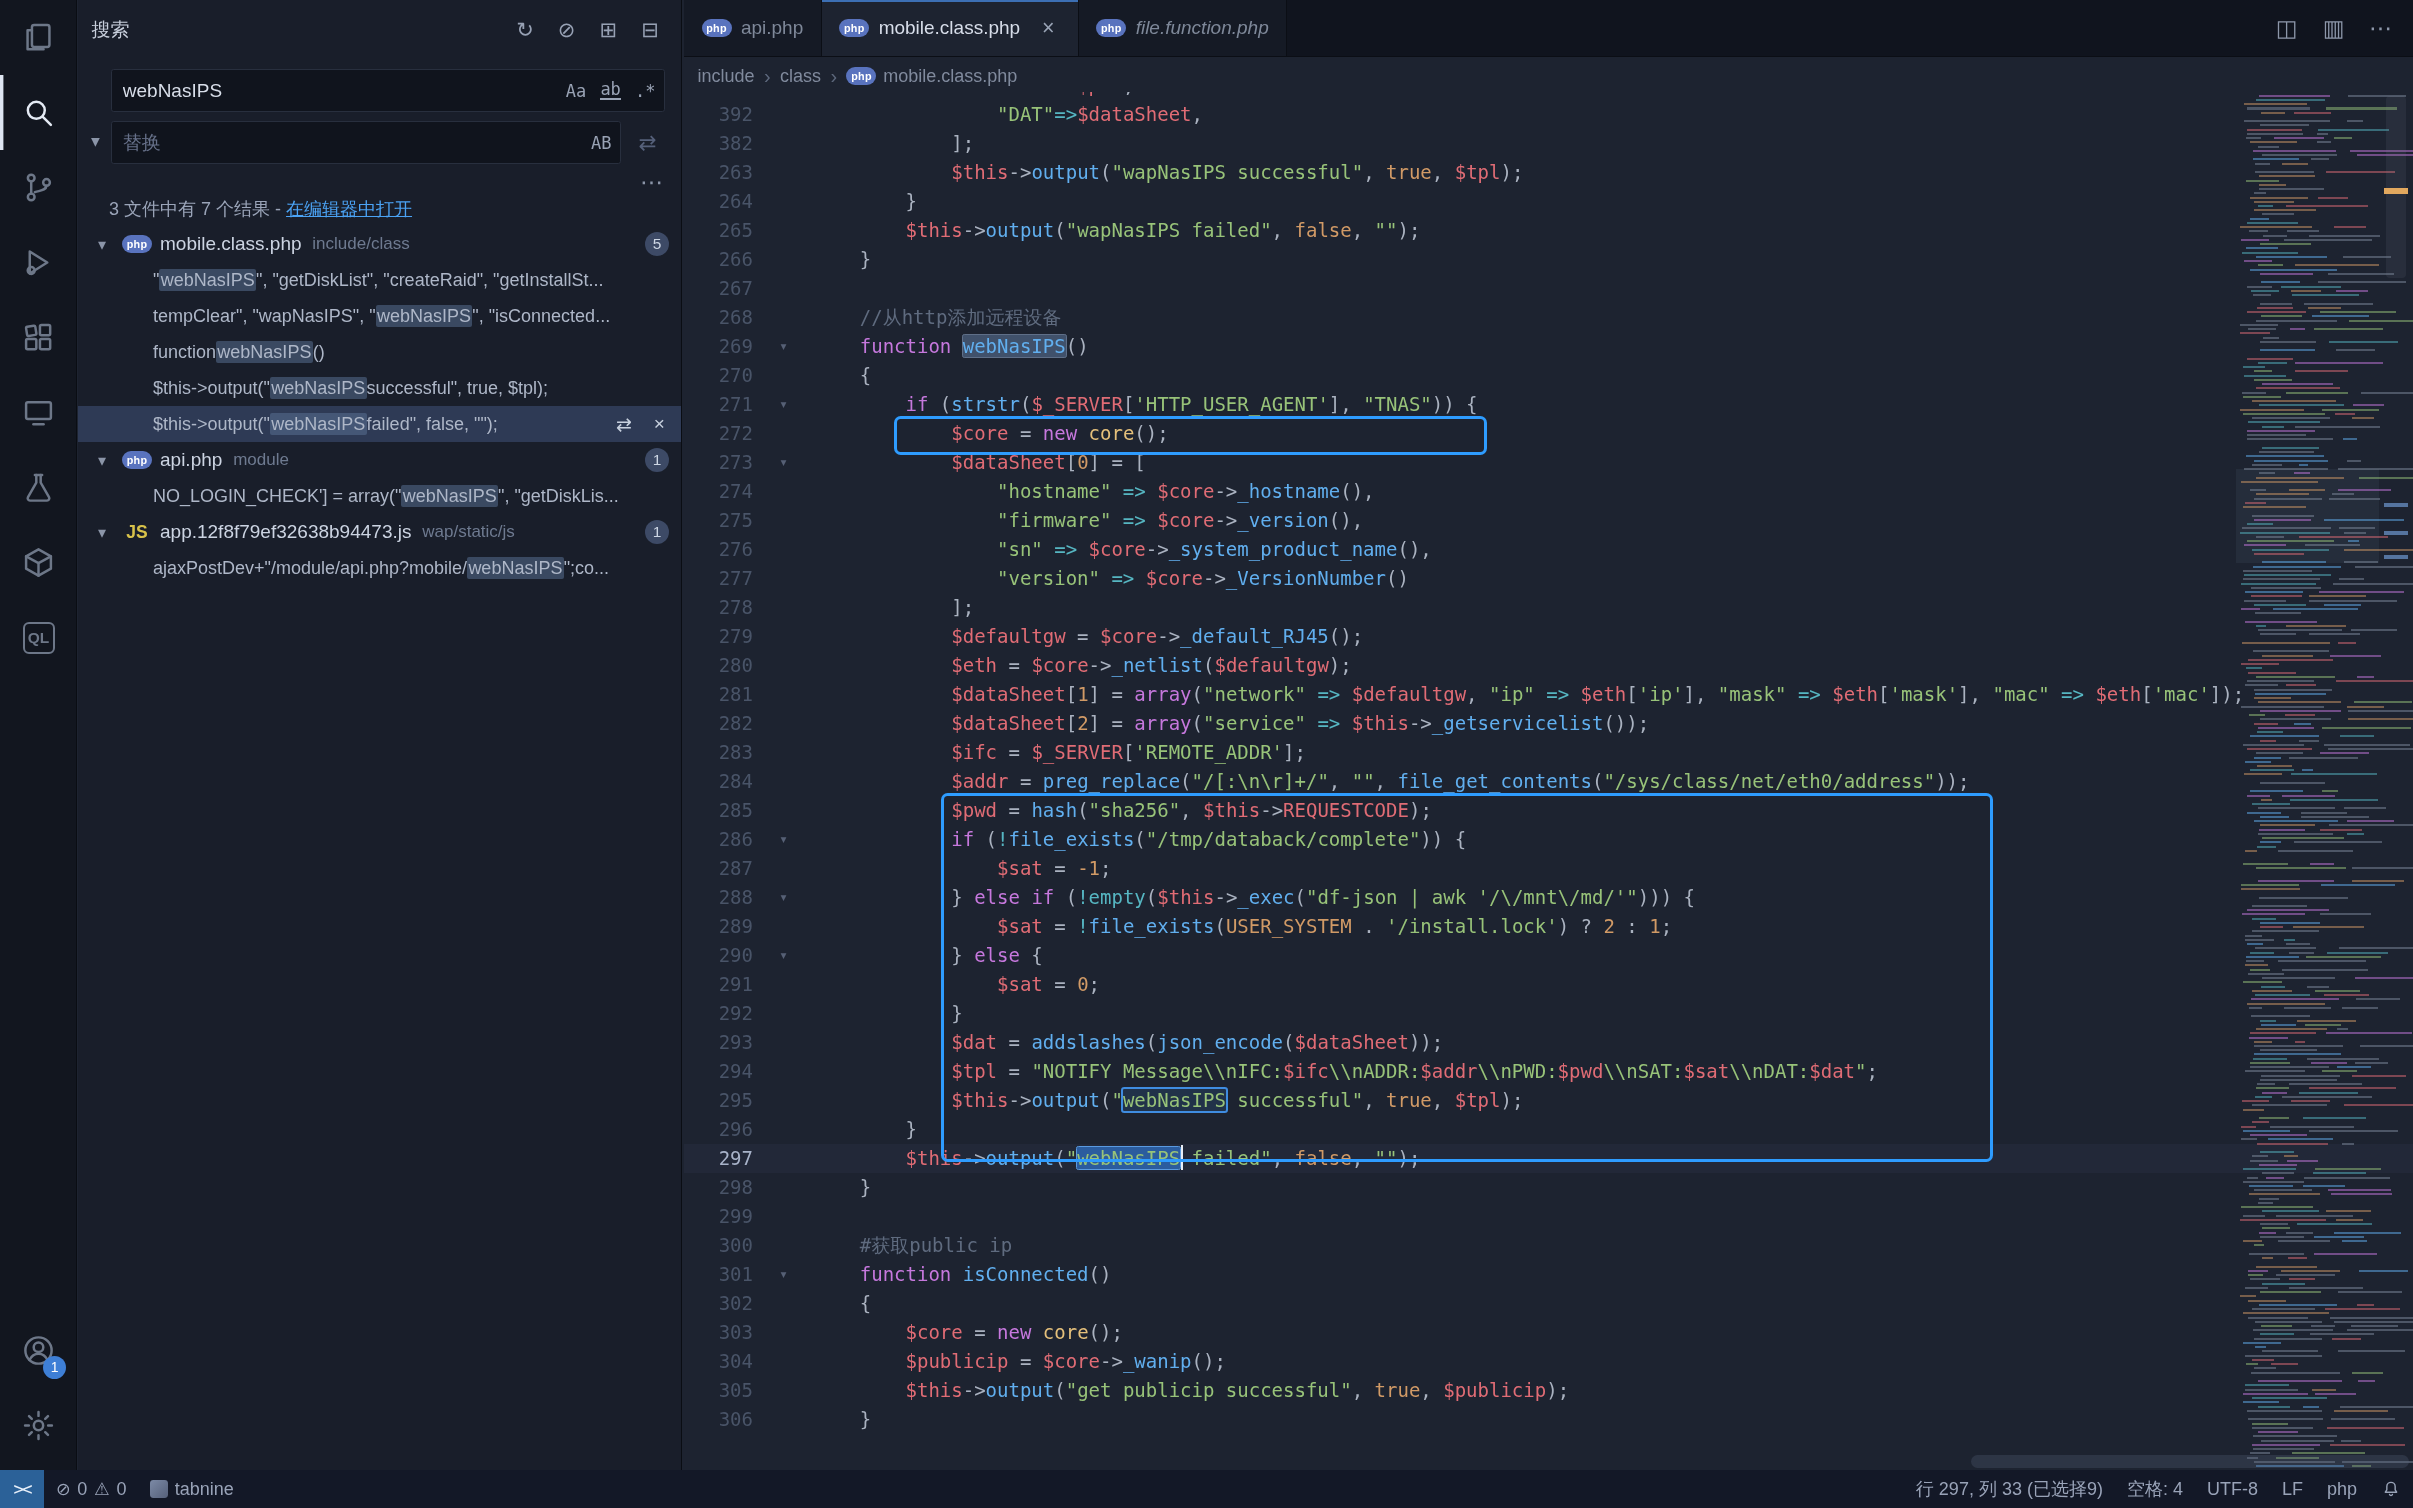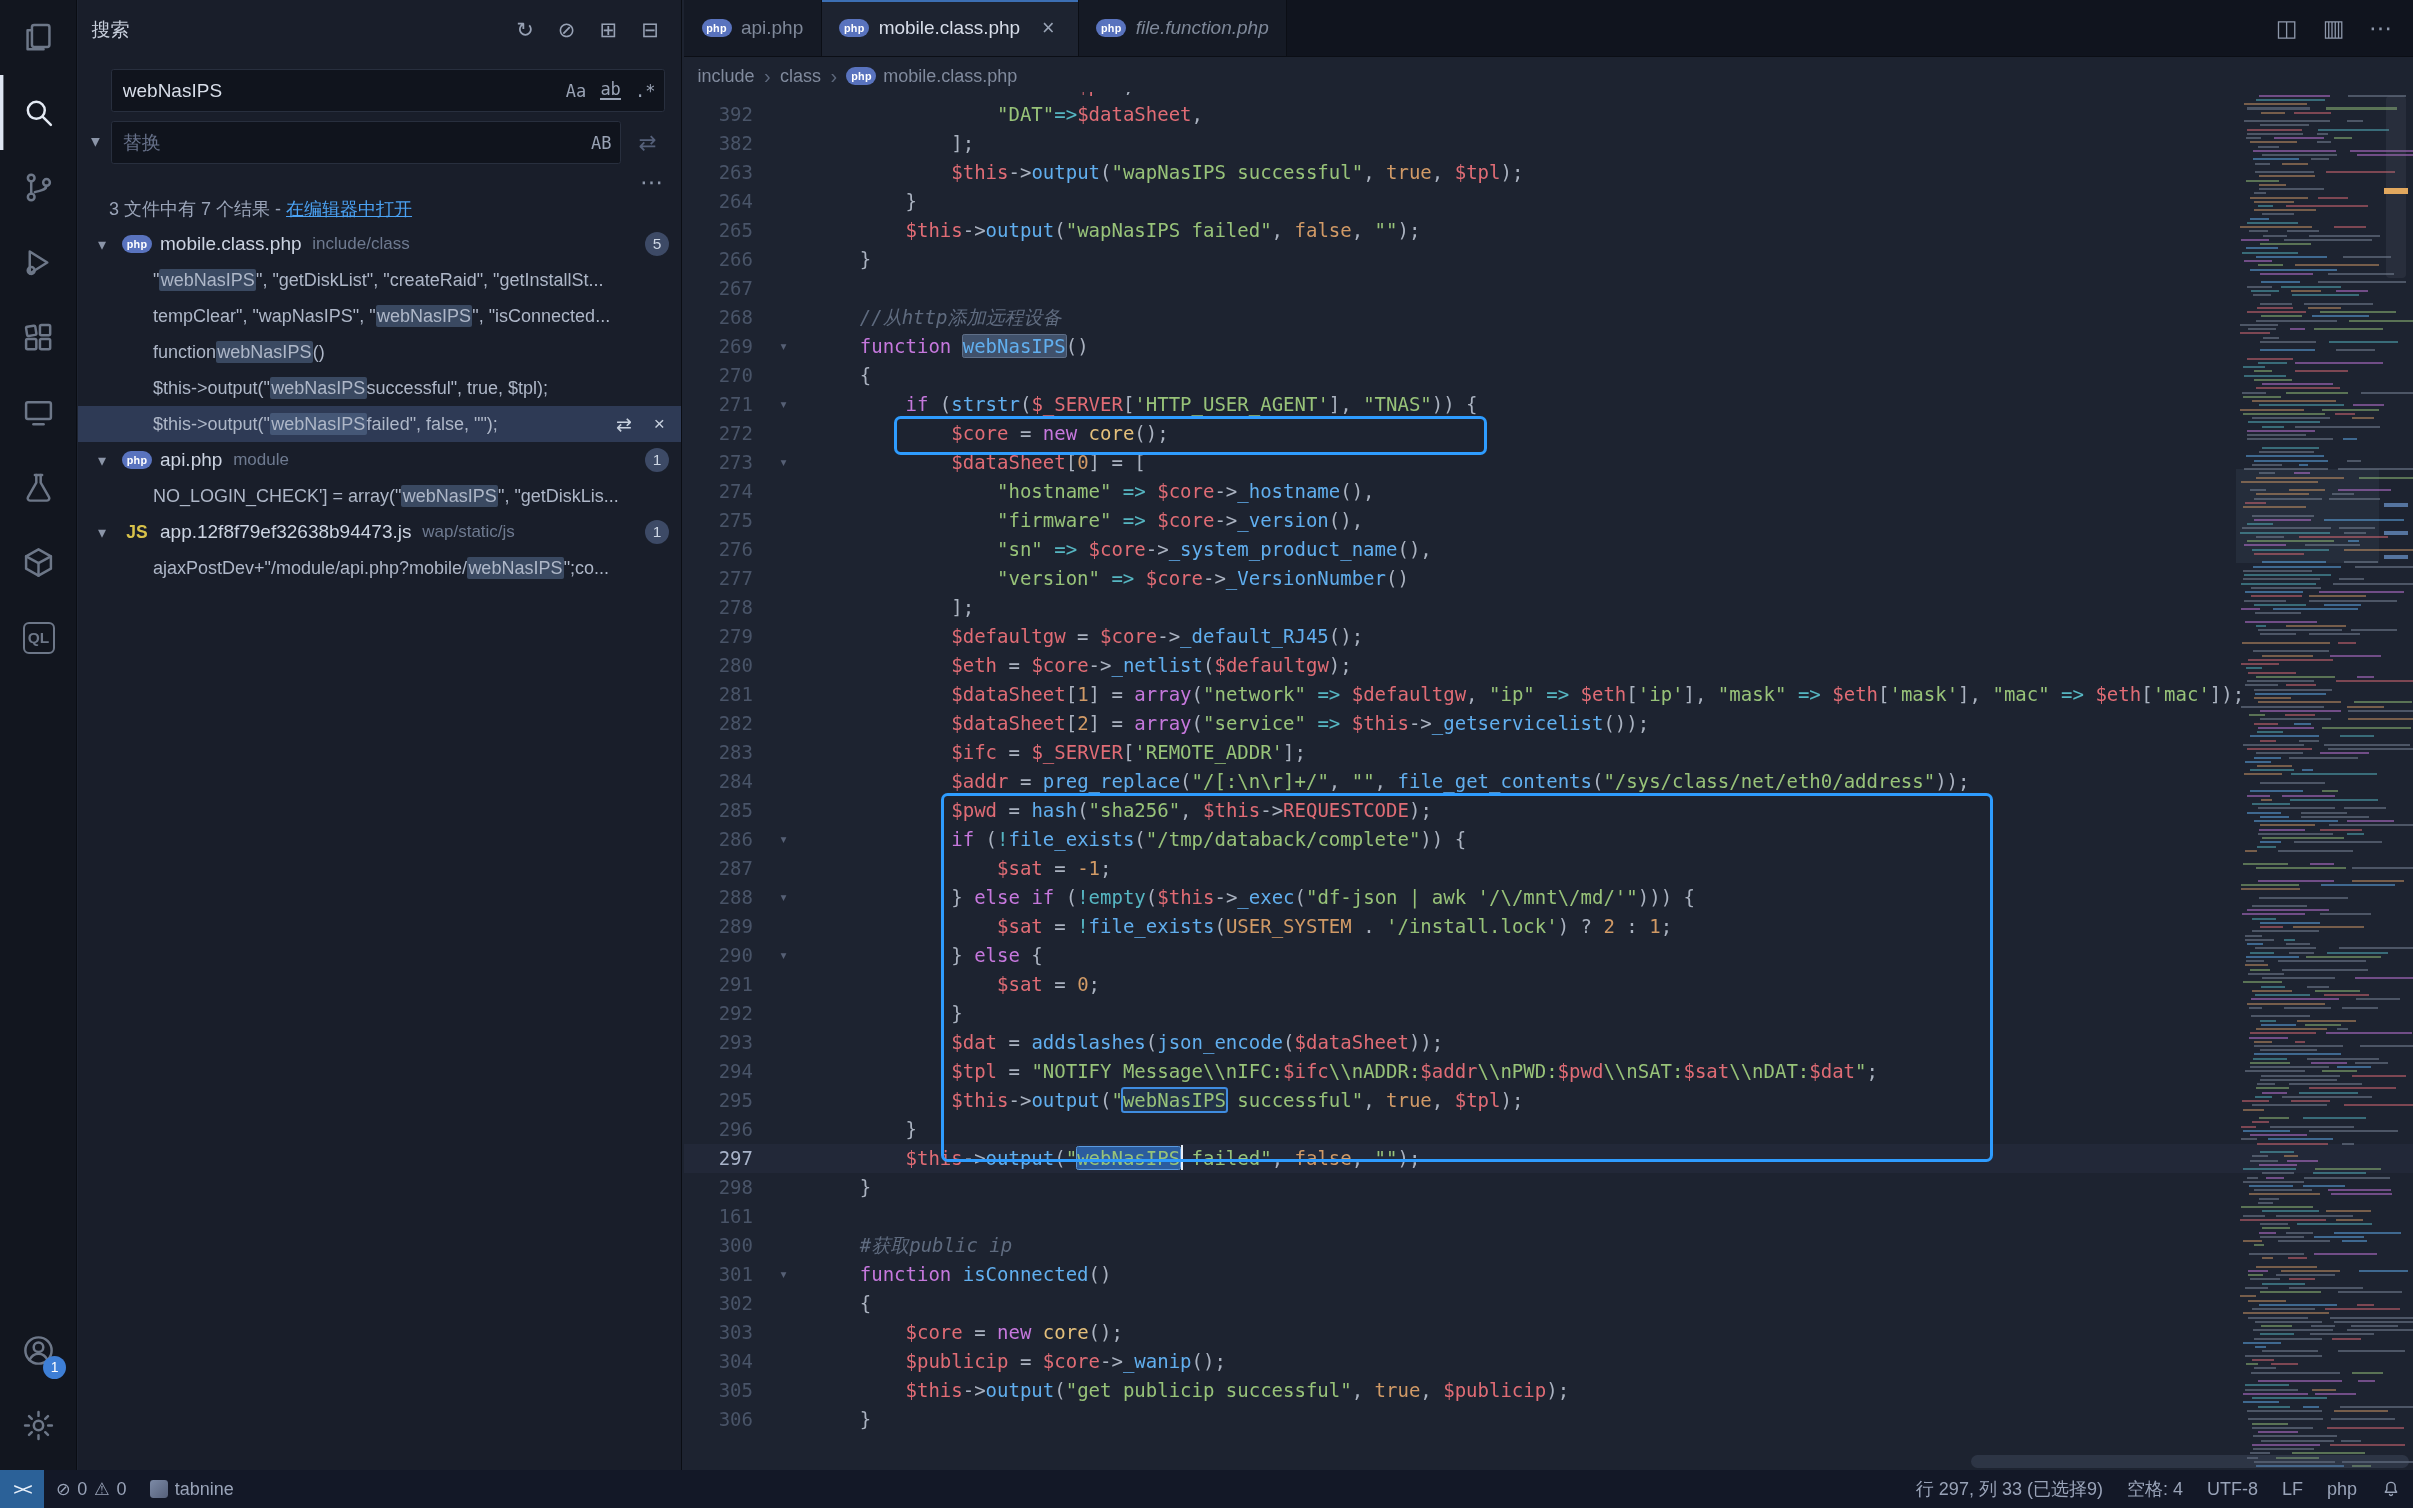--- a/index.html
+++ b/index.html
@@ -64,21 +64,21 @@
   
   #editor{position:absolute;left:0;top:92px;right:0;bottom:0;overflow:hidden;background:#1d2330}
   #lines{position:absolute;left:0;top:-21.5px;right:0}
   .line{display:flex;height:29px;font-family:"DejaVu Sans Mono",monospace;font-size:19px;line-height:29px;white-space:pre}
   .line.cur{background:rgba(120,140,180,.06)}
   .ln{flex:0 0 69px;text-align:right;color:#495468}
   .line.cur .ln{color:#a8b3c9}
   .fold{flex:0 0 61px;text-align:center;color:#566075;font-size:15px}
   .codetext{flex:1;white-space:pre}
   .tk-p{color:#aab2c0}.tk-kw{color:#c678dd}.tk-fn{color:#61afef}.tk-v{color:#e06c75}
-  .tk-s{color:#98c379}.tk-n{color:#d19a66}.tk-cm{color:#5f6b7f;font-style:italic}
+  .tk-s{color:#98c379}.tk-n{color:#d19a66}.tk-cm{color:#5f6b7f;}
   .tk-cl{color:#e5c07b}.tk-op{color:#56b6c2}
   .hl-m{background:rgba(100,128,165,.5);outline:1.3px solid rgba(150,175,210,.55);border-radius:1.3px}
   .hl-b{outline:2px solid #3f8ce0;background:rgba(63,140,224,.15);border-radius:1.3px}
   .hl-sel{background:#2b5c9e;outline:1.3px solid #5a9ae0;border-radius:1.3px;position:relative}
   .hl-sel::after{content:"";position:absolute;right:-2.7px;top:-1.3px;bottom:-1.3px;width:2px;background:#e8edf5}
   .annotation{position:absolute;border:3.4px solid #2e9cff;border-radius:6.7px;pointer-events:none}
   #anno1{left:210px;top:324px;width:593px;height:39px}
   #anno2{left:257px;top:701px;width:1052px;height:369px}
   #minimap{position:absolute;left:1552px;top:0;width:143px;bottom:0}
   #minimap-slider{position:absolute;left:0;right:0;top:377px;height:94px;background:rgba(160,180,210,.07)}
@@ -340,21 +340,21 @@
           <div class="line"><span class="ln">289</span><span class="fold"></span><span class="codetext"><span class="tk-p">                </span><span class="tk-v">$sat</span><span class="tk-p"> = </span><span class="tk-op">!</span><span class="tk-fn">file_exists</span><span class="tk-p">(</span><span class="tk-n">USER_SYSTEM</span><span class="tk-p"> . </span><span class="tk-s">'/install.lock'</span><span class="tk-p">) ? </span><span class="tk-n">2</span><span class="tk-p"> : </span><span class="tk-n">1</span><span class="tk-p">;</span></span></div>
           <div class="line"><span class="ln">290</span><span class="fold">▾</span><span class="codetext"><span class="tk-p">            } </span><span class="tk-kw">else</span><span class="tk-p"> {</span></span></div>
           <div class="line"><span class="ln">291</span><span class="fold"></span><span class="codetext"><span class="tk-p">                </span><span class="tk-v">$sat</span><span class="tk-p"> = </span><span class="tk-n">0</span><span class="tk-p">;</span></span></div>
           <div class="line"><span class="ln">292</span><span class="fold"></span><span class="codetext"><span class="tk-p">            }</span></span></div>
           <div class="line"><span class="ln">293</span><span class="fold"></span><span class="codetext"><span class="tk-p">            </span><span class="tk-v">$dat</span><span class="tk-p"> = </span><span class="tk-fn">addslashes</span><span class="tk-p">(</span><span class="tk-fn">json_encode</span><span class="tk-p">(</span><span class="tk-v">$dataSheet</span><span class="tk-p">));</span></span></div>
           <div class="line"><span class="ln">294</span><span class="fold"></span><span class="codetext"><span class="tk-p">            </span><span class="tk-v">$tpl</span><span class="tk-p"> = </span><span class="tk-s">"NOTIFY Message\\nIFC:</span><span class="tk-v">$ifc</span><span class="tk-s">\\nADDR:</span><span class="tk-v">$addr</span><span class="tk-s">\\nPWD:</span><span class="tk-v">$pwd</span><span class="tk-s">\\nSAT:</span><span class="tk-v">$sat</span><span class="tk-s">\\nDAT:</span><span class="tk-v">$dat</span><span class="tk-s">"</span><span class="tk-p">;</span></span></div>
           <div class="line"><span class="ln">295</span><span class="fold"></span><span class="codetext"><span class="tk-p">            </span><span class="tk-v">$this</span><span class="tk-p">-&gt;</span><span class="tk-fn">output</span><span class="tk-p">(</span><span class="tk-s">"</span><span class="tk-s hl-b">webNasIPS</span><span class="tk-s"> successful"</span><span class="tk-p">, </span><span class="tk-n">true</span><span class="tk-p">, </span><span class="tk-v">$tpl</span><span class="tk-p">);</span></span></div>
           <div class="line"><span class="ln">296</span><span class="fold"></span><span class="codetext"><span class="tk-p">        }</span></span></div>
           <div class="line cur"><span class="ln">297</span><span class="fold"></span><span class="codetext"><span class="tk-p">        </span><span class="tk-v">$this</span><span class="tk-p">-&gt;</span><span class="tk-fn">output</span><span class="tk-p">(</span><span class="tk-s">"</span><span class="tk-s hl-sel">webNasIPS</span><span class="tk-s"> failed"</span><span class="tk-p">, </span><span class="tk-n">false</span><span class="tk-p">, </span><span class="tk-s">""</span><span class="tk-p">);</span></span></div>
           <div class="line"><span class="ln">298</span><span class="fold"></span><span class="codetext"><span class="tk-p">    }</span></span></div>
-          <div class="line"><span class="ln">161</span><span class="fold"></span><span class="codetext"></span></div>
+          <div class="line"><span class="ln">299</span><span class="fold"></span><span class="codetext"></span></div>
           <div class="line"><span class="ln">300</span><span class="fold"></span><span class="codetext"><span class="tk-p">    </span><span class="tk-cm">#获取public ip</span></span></div>
           <div class="line"><span class="ln">301</span><span class="fold">▾</span><span class="codetext"><span class="tk-p">    </span><span class="tk-kw">function</span><span class="tk-p"> </span><span class="tk-fn">isConnected</span><span class="tk-p">()</span></span></div>
           <div class="line"><span class="ln">302</span><span class="fold"></span><span class="codetext"><span class="tk-p">    {</span></span></div>
           <div class="line"><span class="ln">303</span><span class="fold"></span><span class="codetext"><span class="tk-p">        </span><span class="tk-v">$core</span><span class="tk-p"> = </span><span class="tk-kw">new</span><span class="tk-p"> </span><span class="tk-cl">core</span><span class="tk-p">();</span></span></div>
           <div class="line"><span class="ln">304</span><span class="fold"></span><span class="codetext"><span class="tk-p">        </span><span class="tk-v">$publicip</span><span class="tk-p"> = </span><span class="tk-v">$core</span><span class="tk-p">-&gt;</span><span class="tk-fn">_wanip</span><span class="tk-p">();</span></span></div>
           <div class="line"><span class="ln">305</span><span class="fold"></span><span class="codetext"><span class="tk-p">        </span><span class="tk-v">$this</span><span class="tk-p">-&gt;</span><span class="tk-fn">output</span><span class="tk-p">(</span><span class="tk-s">"get publicip successful"</span><span class="tk-p">, </span><span class="tk-n">true</span><span class="tk-p">, </span><span class="tk-v">$publicip</span><span class="tk-p">);</span></span></div>
           <div class="line"><span class="ln">306</span><span class="fold"></span><span class="codetext"><span class="tk-p">    }</span></span></div>
         </div>
       <div class="annotation" id="anno1"></div>
       <div class="annotation" id="anno2"></div>

